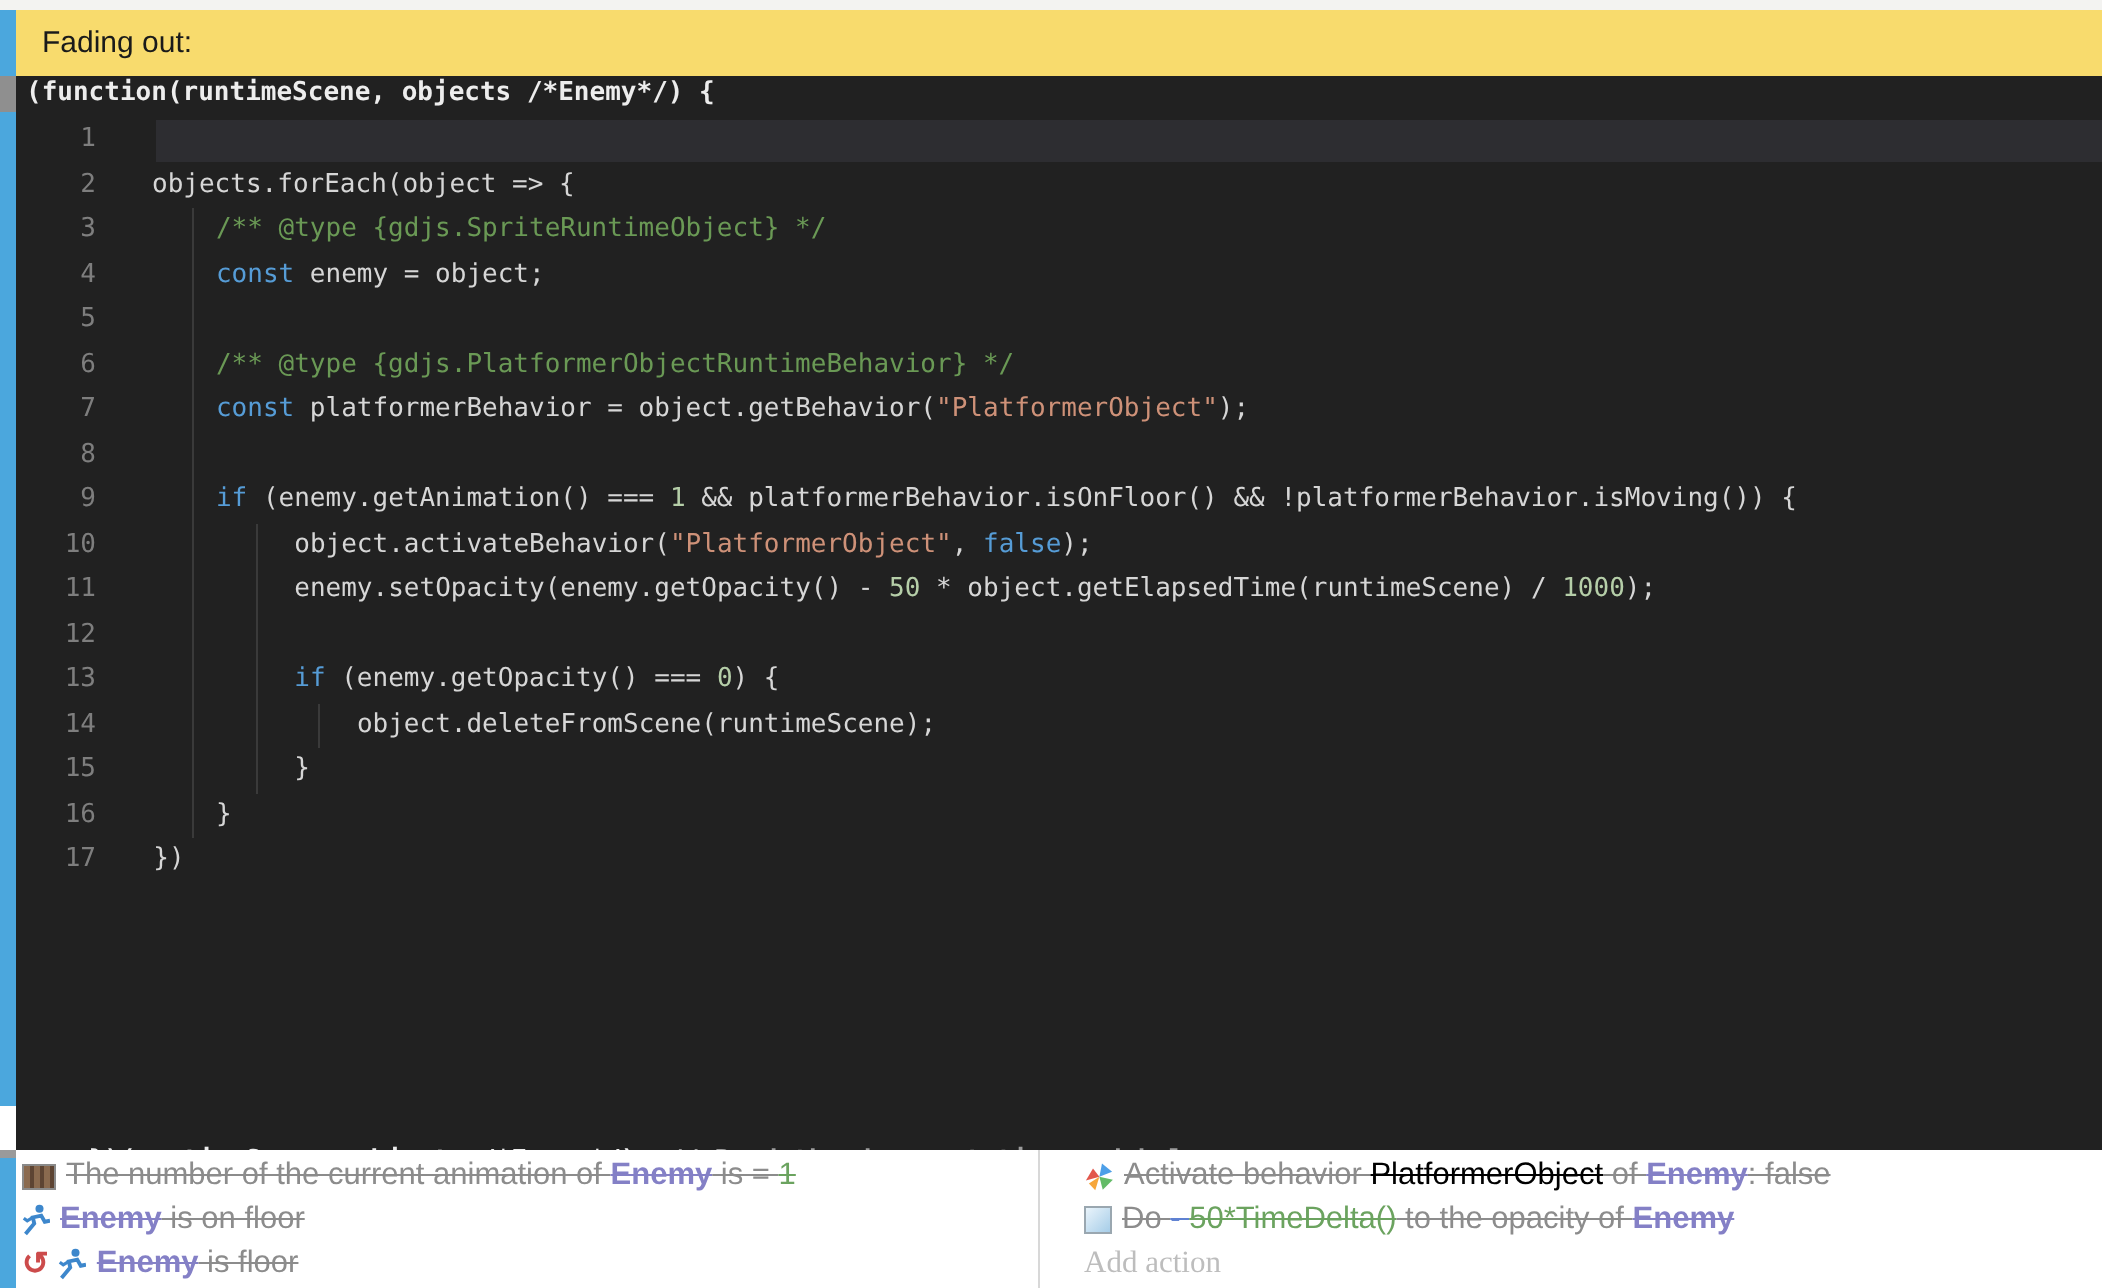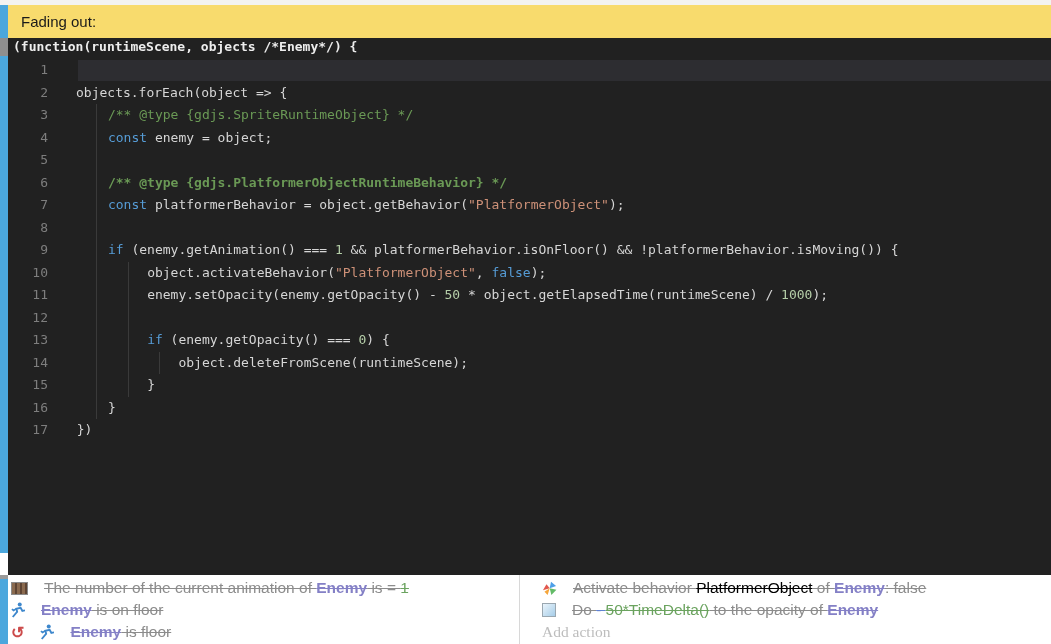--- a/index.html
+++ b/index.html
@@ -39,21 +39,21 @@
   .tk-nm{color:#b5cea8;}
   .tk-str{color:#ce9178;}
   .ed-footer{position:absolute;left:5px;bottom:3px;height:17px;line-height:17px;font-weight:bold;white-space:pre;}
   .f-code{color:#ededed;}
   .f-com{color:#9c9c9c;}
   .f-link{color:#9c9c9c;text-decoration:underline;cursor:pointer;}
   
   .panel{position:absolute;left:8px;top:575px;width:1043px;height:69px;background:#ffffff;display:flex;}
   .col-cond{width:512px;border-right:1px solid #d8d8d8;padding-top:2px;box-sizing:border-box;}
   .col-act{flex:1;padding-top:2px;box-sizing:border-box;}
-  .evrow{height:22px;display:flex;align-items:center;gap:16px;padding-left:3px;font-size:15.5px;color:#8c8c8c;white-space:pre;}
+  .evrow{height:22px;display:flex;align-items:center;gap:5px;padding-left:3px;font-size:15.5px;color:#8c8c8c;white-space:pre;}
   .col-act .evrow{padding-left:22px;}
   .st>span{text-decoration:line-through;}
   .seg-g{color:#8c8c8c;}
   .seg-obj{color:#8480c6;font-weight:bold;}
   .seg-num{color:#6ba35f;}
   .seg-param{color:#000000;}
   .seg-op{color:#5e81d2;}
   .addaction{color:#bdbdbd;cursor:pointer;font-family:Liberation Serif, serif;}
   
   .icw{flex:none;display:inline-flex;align-items:center;}
@@ -79,21 +79,21 @@
 </div>
 
 <div class="editor">
   <div class="ed-head">(function(runtimeScene, objects /*Enemy*/) {</div>
   <div class="code" id="code-lines">
       <div class="cl cur"><span class="ln">1</span><span class="lc"><span class="lt" style="margin-left: 0px;"></span></span></div>
       <div class="cl"><span class="ln">2</span><span class="lc"><span class="lt" style="margin-left: 15px;"><span class="tk-pl">objects.forEach(object =&gt; {</span></span></span></div>
       <div class="cl"><span class="ln">3</span><span class="lc"><i class="guide" style="left: 35.32px;"></i><span class="lt" style="margin-left: 46.98px;"><span class="tk-cm">/** @type {gdjs.SpriteRuntimeObject} */</span></span></span></div>
       <div class="cl"><span class="ln">4</span><span class="lc"><i class="guide" style="left: 35.32px;"></i><span class="lt" style="margin-left: 46.98px;"><span class="tk-kw">const</span><span class="tk-pl"> enemy = object;</span></span></span></div>
       <div class="cl"><span class="ln">5</span><span class="lc"><i class="guide" style="left: 35.32px;"></i><span class="lt" style="margin-left: 0px;"></span></span></div>
-      <div class="cl"><span class="ln">6</span><span class="lc"><i class="guide" style="left: 35.32px;"></i><span class="lt" style="margin-left: 46.98px; font-weight: bold;"><span class="tk-cm">/** @type {gdjs.PlatformerObjectRuntimeBehavior} */</span></span></span></div>
+      <div class="cl"><span class="ln">6</span><span class="lc"><i class="guide" style="left: 35.32px;"></i><span class="lt" style="margin-left: 46.98px;"><span class="tk-cm">/** @type {gdjs.PlatformerObjectRuntimeBehavior} */</span></span></span></div>
       <div class="cl"><span class="ln">7</span><span class="lc"><i class="guide" style="left: 35.32px;"></i><span class="lt" style="margin-left: 46.98px; text-align: center;"><span class="tk-kw">const</span><span class="tk-pl"> platformerBehavior = object.getBehavior(</span><span class="tk-str">"PlatformerObject"</span><span class="tk-pl">);</span></span></span></div>
       <div class="cl"><span class="ln">8</span><span class="lc"><i class="guide" style="left: 35.32px;"></i><span class="lt" style="margin-left: 0px;"></span></span></div>
       <div class="cl"><span class="ln">9</span><span class="lc"><i class="guide" style="left: 35.32px;"></i><span class="lt" style="margin-left: 46.98px;"><span class="tk-kw">if</span><span class="tk-pl"> (enemy.getAnimation() === </span><span class="tk-nm">1</span><span class="tk-pl"> &amp;&amp; platformerBehavior.isOnFloor() &amp;&amp; !platformerBehavior.isMoving()) {</span></span></span></div>
       <div class="cl"><span class="ln">10</span><span class="lc"><i class="guide" style="left: 35.32px;"></i><i class="guide" style="left: 66.64px;"></i><span class="lt" style="margin-left: 86.13px;"><span class="tk-pl">object.activateBehavior(</span><span class="tk-str">"PlatformerObject"</span><span class="tk-pl">, </span><span class="tk-kw">false</span><span class="tk-pl">);</span></span></span></div>
       <div class="cl"><span class="ln">11</span><span class="lc"><i class="guide" style="left: 35.32px;"></i><i class="guide" style="left: 66.64px;"></i><span class="lt" style="margin-left: 86.13px;"><span class="tk-pl">enemy.setOpacity(enemy.getOpacity() - </span><span class="tk-nm">50</span><span class="tk-pl"> * object.getElapsedTime(runtimeScene) / </span><span class="tk-nm">1000</span><span class="tk-pl">);</span></span></span></div>
       <div class="cl"><span class="ln">12</span><span class="lc"><i class="guide" style="left: 35.32px;"></i><i class="guide" style="left: 66.64px;"></i><span class="lt" style="margin-left: 0px;"></span></span></div>
       <div class="cl"><span class="ln">13</span><span class="lc"><i class="guide" style="left: 35.32px;"></i><i class="guide" style="left: 66.64px;"></i><span class="lt" style="margin-left: 86.13px;"><span class="tk-kw">if</span><span class="tk-pl"> (enemy.getOpacity() === </span><span class="tk-nm">0</span><span class="tk-pl">) {</span></span></span></div>
       <div class="cl"><span class="ln">14</span><span class="lc"><i class="guide" style="left: 35.32px;"></i><i class="guide" style="left: 66.64px;"></i><i class="guide" style="left: 97.96px;"></i><span class="lt" style="margin-left: 117.45px;"><span class="tk-pl">object.deleteFromScene(runtimeScene);</span></span></span></div>
       <div class="cl"><span class="ln">15</span><span class="lc"><i class="guide" style="left: 35.32px;"></i><i class="guide" style="left: 66.64px;"></i><span class="lt" style="margin-left: 86.13px;"><span class="tk-pl">}</span></span></span></div>
       <div class="cl"><span class="ln">16</span><span class="lc"><i class="guide" style="left: 35.32px;"></i><span class="lt" style="margin-left: 46.98px;"><span class="tk-pl">}</span></span></span></div>

